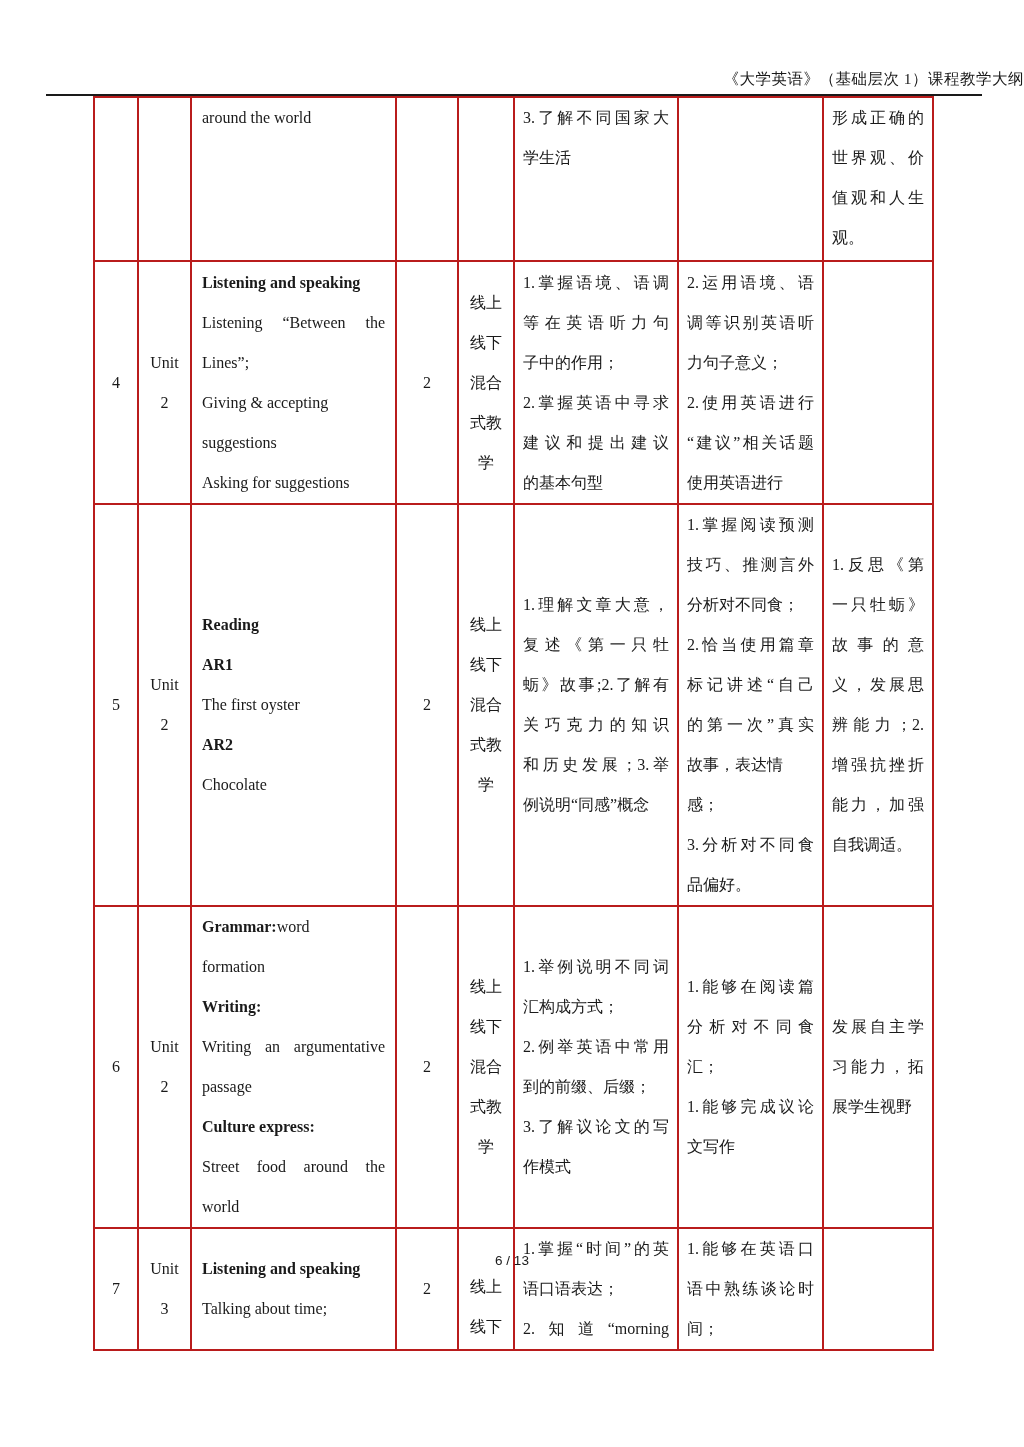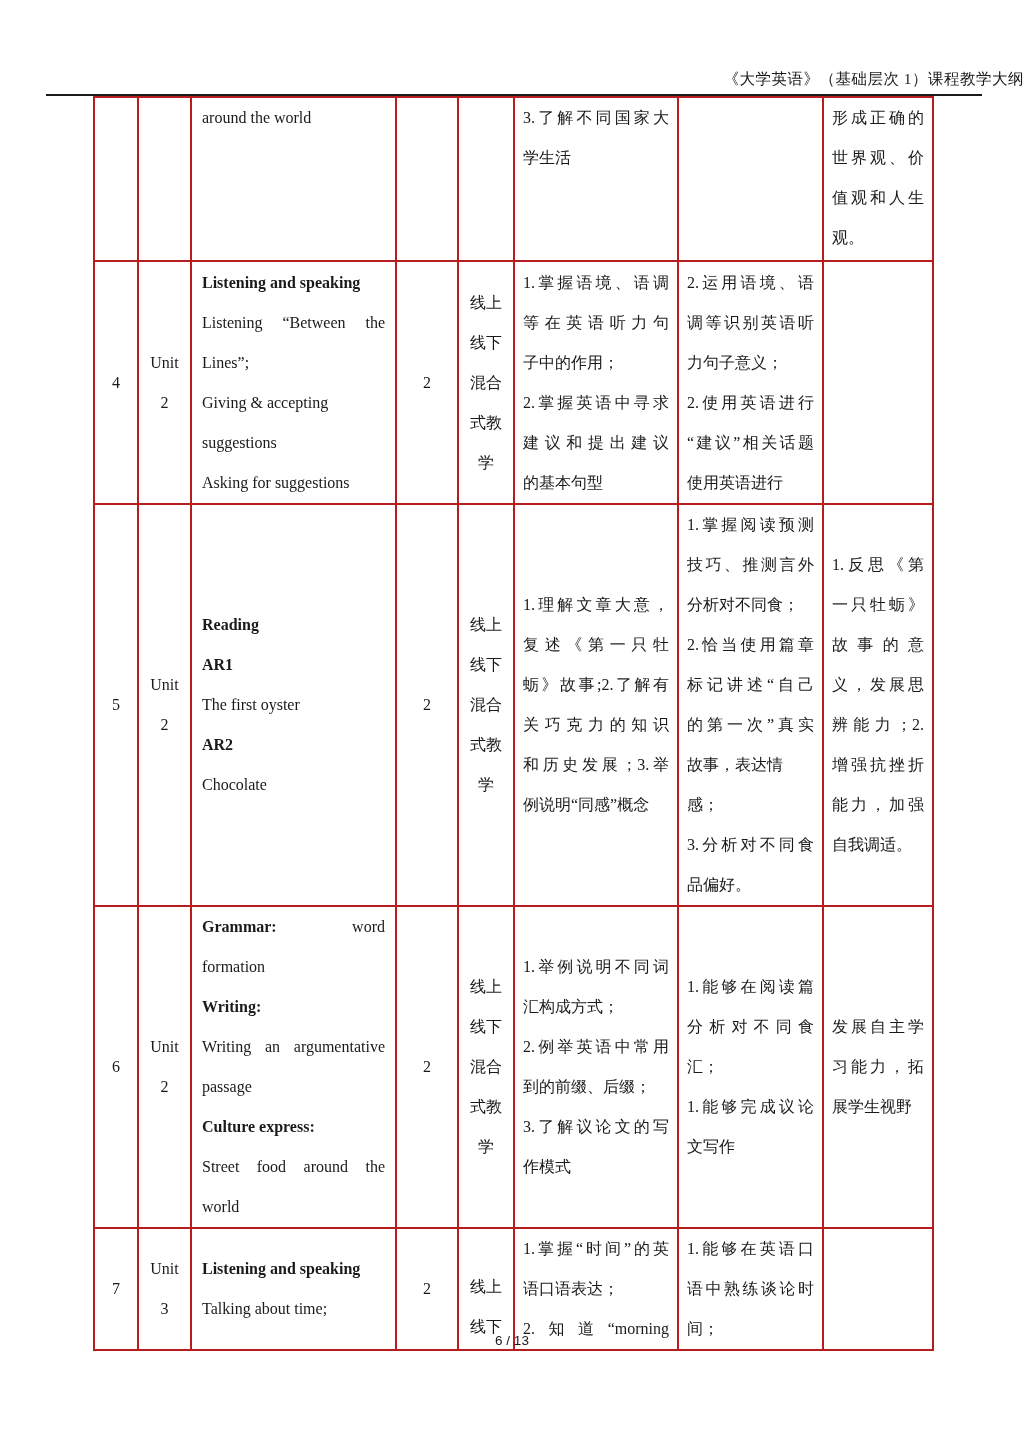--- a/index.html
+++ b/index.html
@@ -30,30 +30,30 @@
   }
   td{
     border:2px solid #b91c1c;
     padding:0 8px;
     vertical-align:middle;
     font-size:16px;
     overflow:hidden;
   }
   .line{line-height:40px;}
   .stretch{text-align:justify;text-align-last:justify;}
-  .spread{display:flex;justify-content:space-between;}
+  .spread{display:flex;}
   .bseg{font-weight:bold;}
   .c-num,.c-hours{text-align:center;}
   .c-unit,.c-method{text-align:center;white-space:pre-line;line-height:40px;}
   .c-content{padding:0 10px;}
   .r-top td{vertical-align:top;}
   .r-last .c-know,.r-last .c-abil{vertical-align:top;}
   .r-last .c-method{vertical-align:top;padding-top:38px;}
   .doc-footer{
-    position:absolute;top:1332px;left:0;width:1024px;
+    position:absolute;top:1252px;left:0;width:1024px;
     text-align:center;
     font-size:13.5px;line-height:18px;
     font-family:"Liberation Sans","DejaVu Sans",sans-serif;
   }
 </style>
 </head>
 <body>
 
 <div class="doc-header">《大学英语》（基础层次 1）课程教学大纲</div>
 

